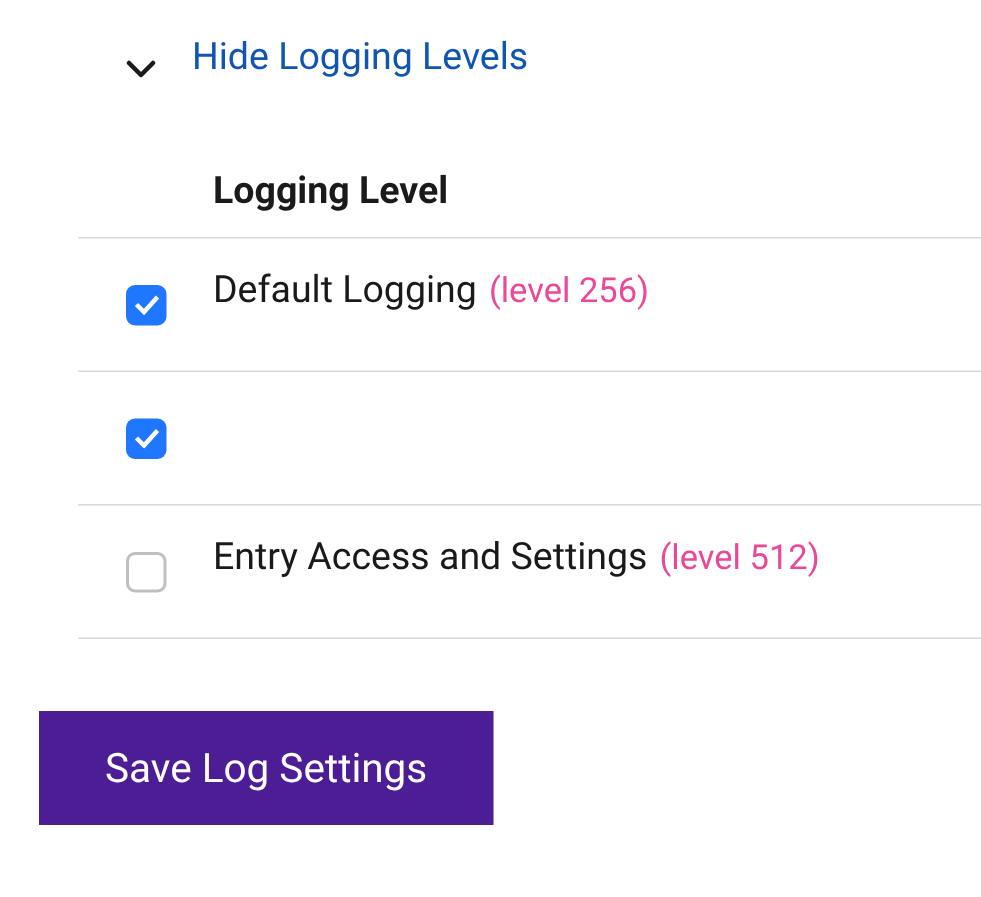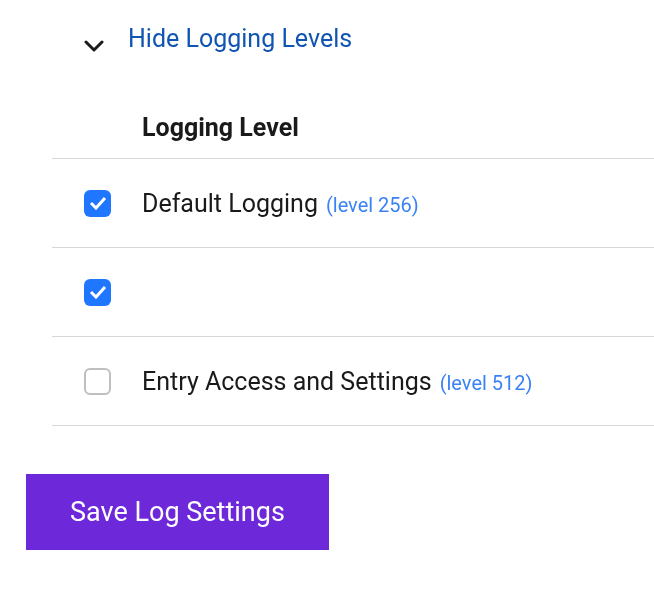--- a/index.html
+++ b/index.html
@@ -47,21 +47,20 @@
       color: #1a1a1a;
       padding-left: 90px;
       padding-bottom: 16px;
     }
     .divider {
       border: none;
       border-top: 1px solid #d8d8d8;
     }
     .table-row {
       display: flex;
-      align-items: center;
       min-height: 88px;
       padding: 20px 0;
     }
     .checkbox-cell {
       width: 90px;
       display: flex;
       align-items: center;
       padding-left: 32px;
     }
     .checkbox {
@@ -89,27 +88,27 @@
     }
     .label-cell {
       font-size: 25px;
       color: #1a1a1a;
       display: flex;
       align-items: baseline;
       flex-wrap: wrap;
       gap: 8px;
     }
     .level-suffix {
-      color: #3b82f6;
-      font-size: 20px;
+      color: #ec4899;
+      font-size: 23px;
     }
     .save-button {
       margin-top: 48px;
       margin-left: 26px;
-      background: #6d28d9;
+      background: #4c1d95;
       color: #ffffff;
       border: none;
       font-size: 27px;
       font-weight: 400;
       padding: 22px 44px;
       cursor: pointer;
       font-family: inherit;
     }
   </style>
 </head>

